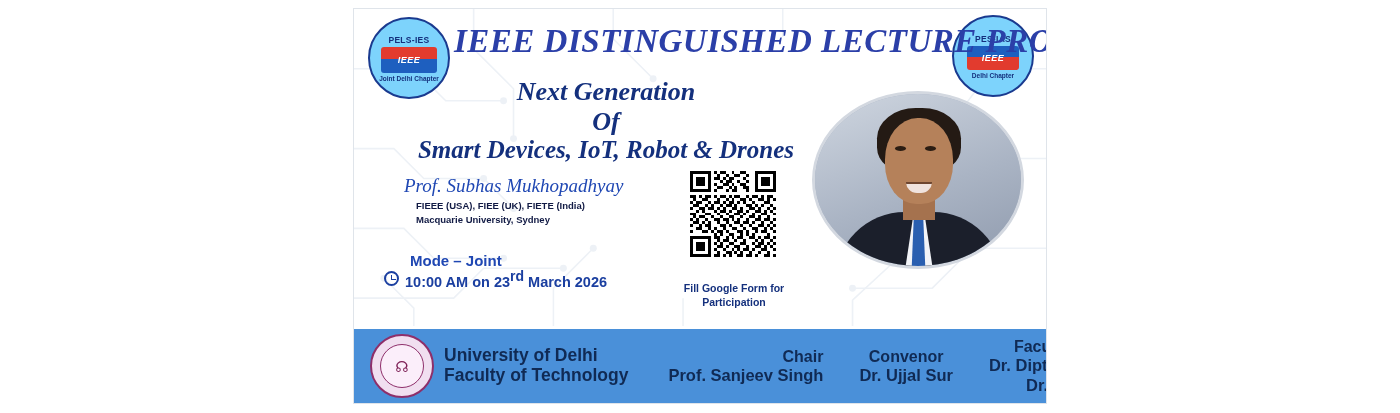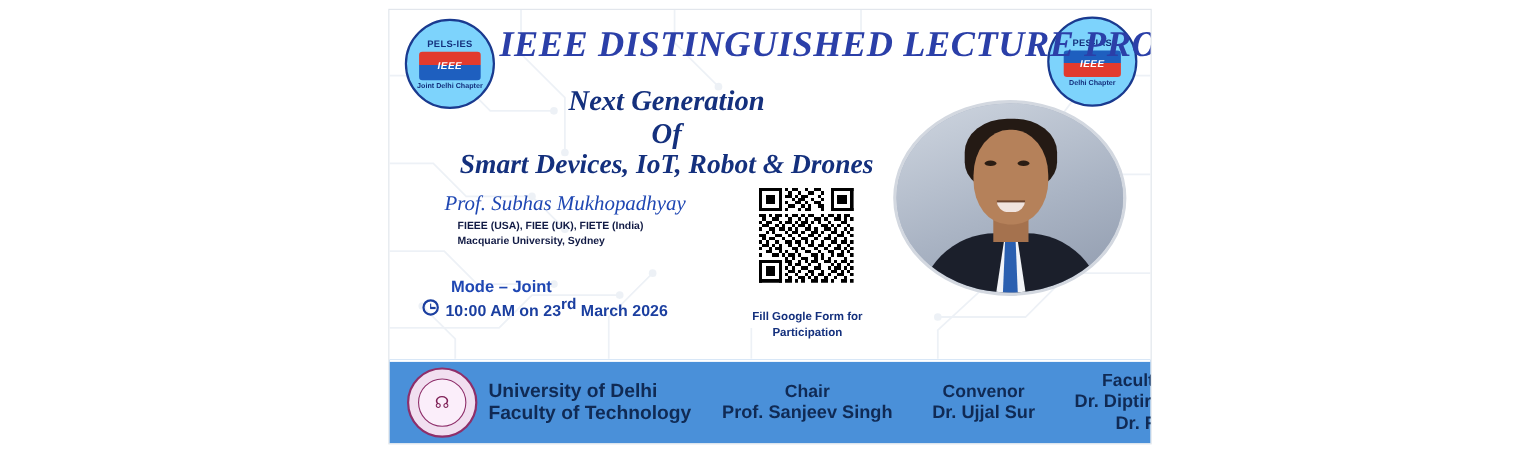--- a/index.html
+++ b/index.html
@@ -356,21 +356,21 @@
     white-space: nowrap;
   }
   .role-title {
     font-size: 16px;
     font-weight: bold;
   }
   .role-name {
     font-size: 16.5px;
     font-weight: bold;
   }
-  .chair-block { margin-left: 28px; }
+  .chair-block { margin-left: 40px; text-align: right; }
   .convenor-block { margin-left: 36px; }
   .coord-block { margin-left: 36px; margin-right: 10px; }
 </style>
 </head>
 <body>
 
 <div class="poster">
 
   <svg class="circuit" viewBox="0 0 694 396" preserveAspectRatio="none">
     <g stroke="#dfe6ef" stroke-width="1.6" fill="none">

